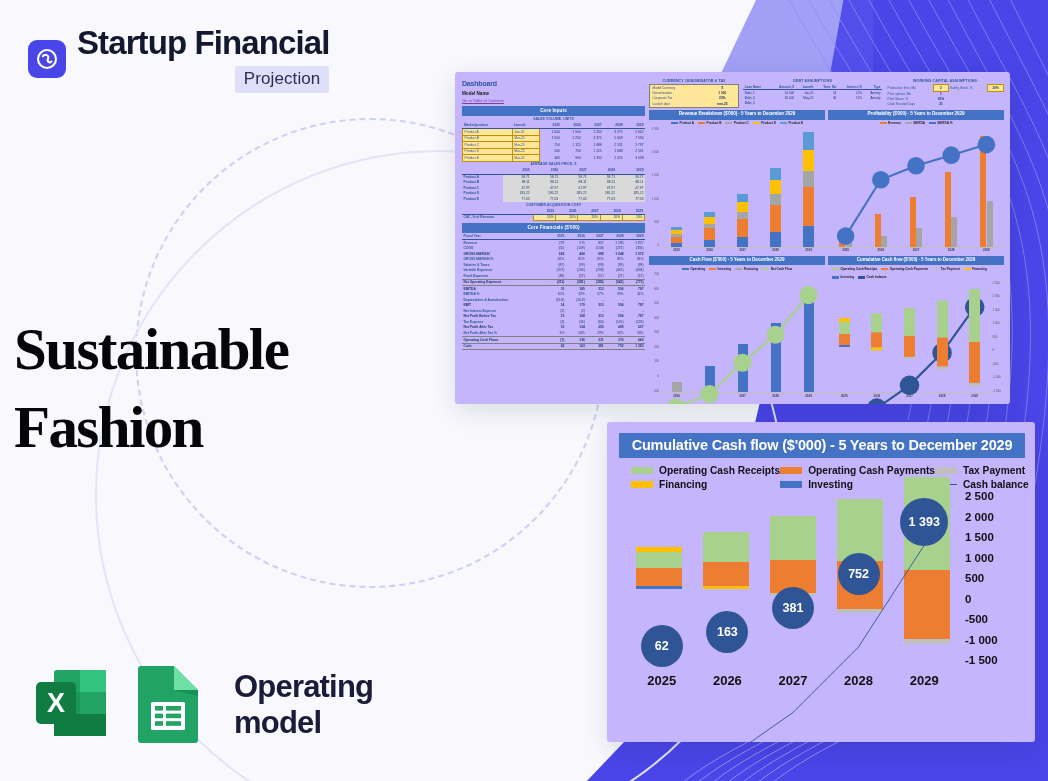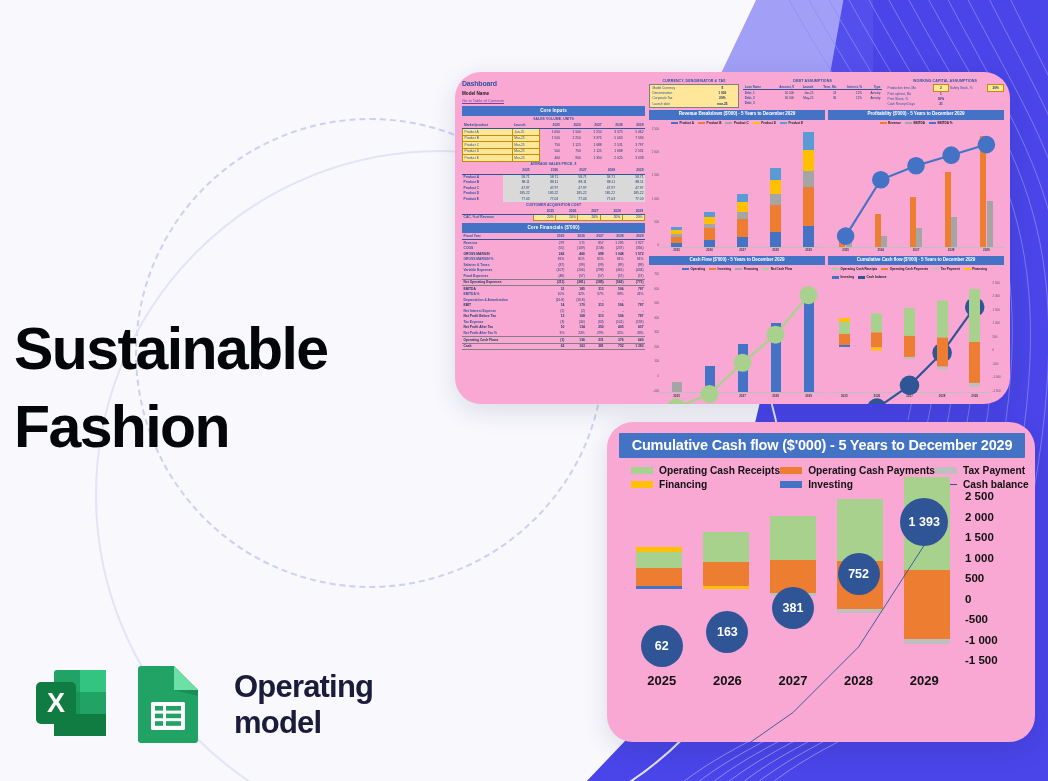--- a/index.html
+++ b/index.html
@@ -53,29 +53,29 @@
     line-height: 1.05; white-space: nowrap;
   }
   .brand-sub-wrap { display: flex; justify-content: flex-end; margin-top: 5px; }
   .brand-sub {
     font-size: 17px; color: #2c2c54; background: #dfdffa;
     padding: 3px 9px 4px; border-radius: 2px; letter-spacing: .1px;
   }
   .headline {
     position: absolute; left: 14px; top: 310px;
     font-size: 59px; font-weight: 700; color: #05060a;
-    letter-spacing: -1.6px; line-height: 1.33;
+    letter-spacing: -1.6px; line-height: 1.33; font-family: Liberation Serif, serif;
   }
   .footer-row { position: absolute; left: 28px; top: 660px; display: flex; align-items: center; gap: 16px; }
   .footer-label {
     font-size: 31px; font-weight: 700; color: #1b1b3a; letter-spacing: -0.8px; margin-left: 12px;
   }
 
   
-  .card { position: absolute; background: #f9a8d4; border-radius: 26px; box-shadow: 0 7px 26px rgba(30,30,80,.13); z-index: 4; overflow: hidden; }
+  .card { position: absolute; background: #c4b5fd; border-radius: 3px; box-shadow: 0 7px 26px rgba(30,30,80,.13); z-index: 4; overflow: hidden; }
   .card-dash { left: 455px; top: 72px; width: 555px; height: 332px; padding: 7px 6px 6px 7px; }
   .card-cash { left: 607px; top: 422px; width: 428px; height: 320px; padding: 11px 10px 8px 12px; }
 
   
   .dash { width: 100%; height: 100%; display: flex; gap: 4px; font-size: 3.4px; color: #2f5597; line-height: 1.5; }
   .dash-left { width: 183px; flex: 0 0 auto; }
   .dash-right { flex: 1; display: flex; flex-direction: column; gap: 2px; }
 
   .dash-hdr-title { font-size: 7px; font-weight: 700; color: #2f5597; letter-spacing: -.2px; }
   .dash-hdr-sub { font-size: 4.6px; font-weight: 700; color: #1a1a1a; margin-top: 1px; }
@@ -197,20 +197,34 @@
       <path d="M240 95 C 290 55, 340 40, 420 -10"></path>
     </g>
   </svg>
 
   <div class="arc-dashed"></div>
   <div class="arc-solid"></div>
 </div>
 
 <div class="left-col">
 
+  <div class="brand">
+    <span class="brand-mark">
+      <svg width="24" height="24" viewBox="0 0 24 24" fill="none">
+        <circle cx="12" cy="12" r="9" stroke="#fff" stroke-width="2.1"></circle>
+        <path d="M7.8 9.2 C 10 6.6, 14.4 8.2, 13.1 11.4 C 11.8 14.6, 14.4 16.6, 16.4 14.6" stroke="#fff" stroke-width="2.1" stroke-linecap="round" fill="none"></path>
+      </svg>
+    </span>
+    <span class="brand-text">
+      <span class="brand-title">Startup Financial</span>
+      <span class="brand-sub-wrap">
+        <span class="brand-sub">Projection</span>
+      </span>
+    </span>
+  </div>
 
   <div class="headline">Sustainable Fashion</div>
 
   <div class="footer-row">
     <span>
       <svg width="86" height="86" viewBox="0 0 86 86">
         <rect x="26" y="10" width="52" height="66" rx="3" fill="#21a366"></rect>
         <rect x="52" y="10" width="26" height="22" fill="#33c481"></rect>
         <rect x="52" y="32" width="26" height="22" fill="#21a366"></rect>
         <rect x="52" y="54" width="26" height="22" fill="#107c41"></rect>

